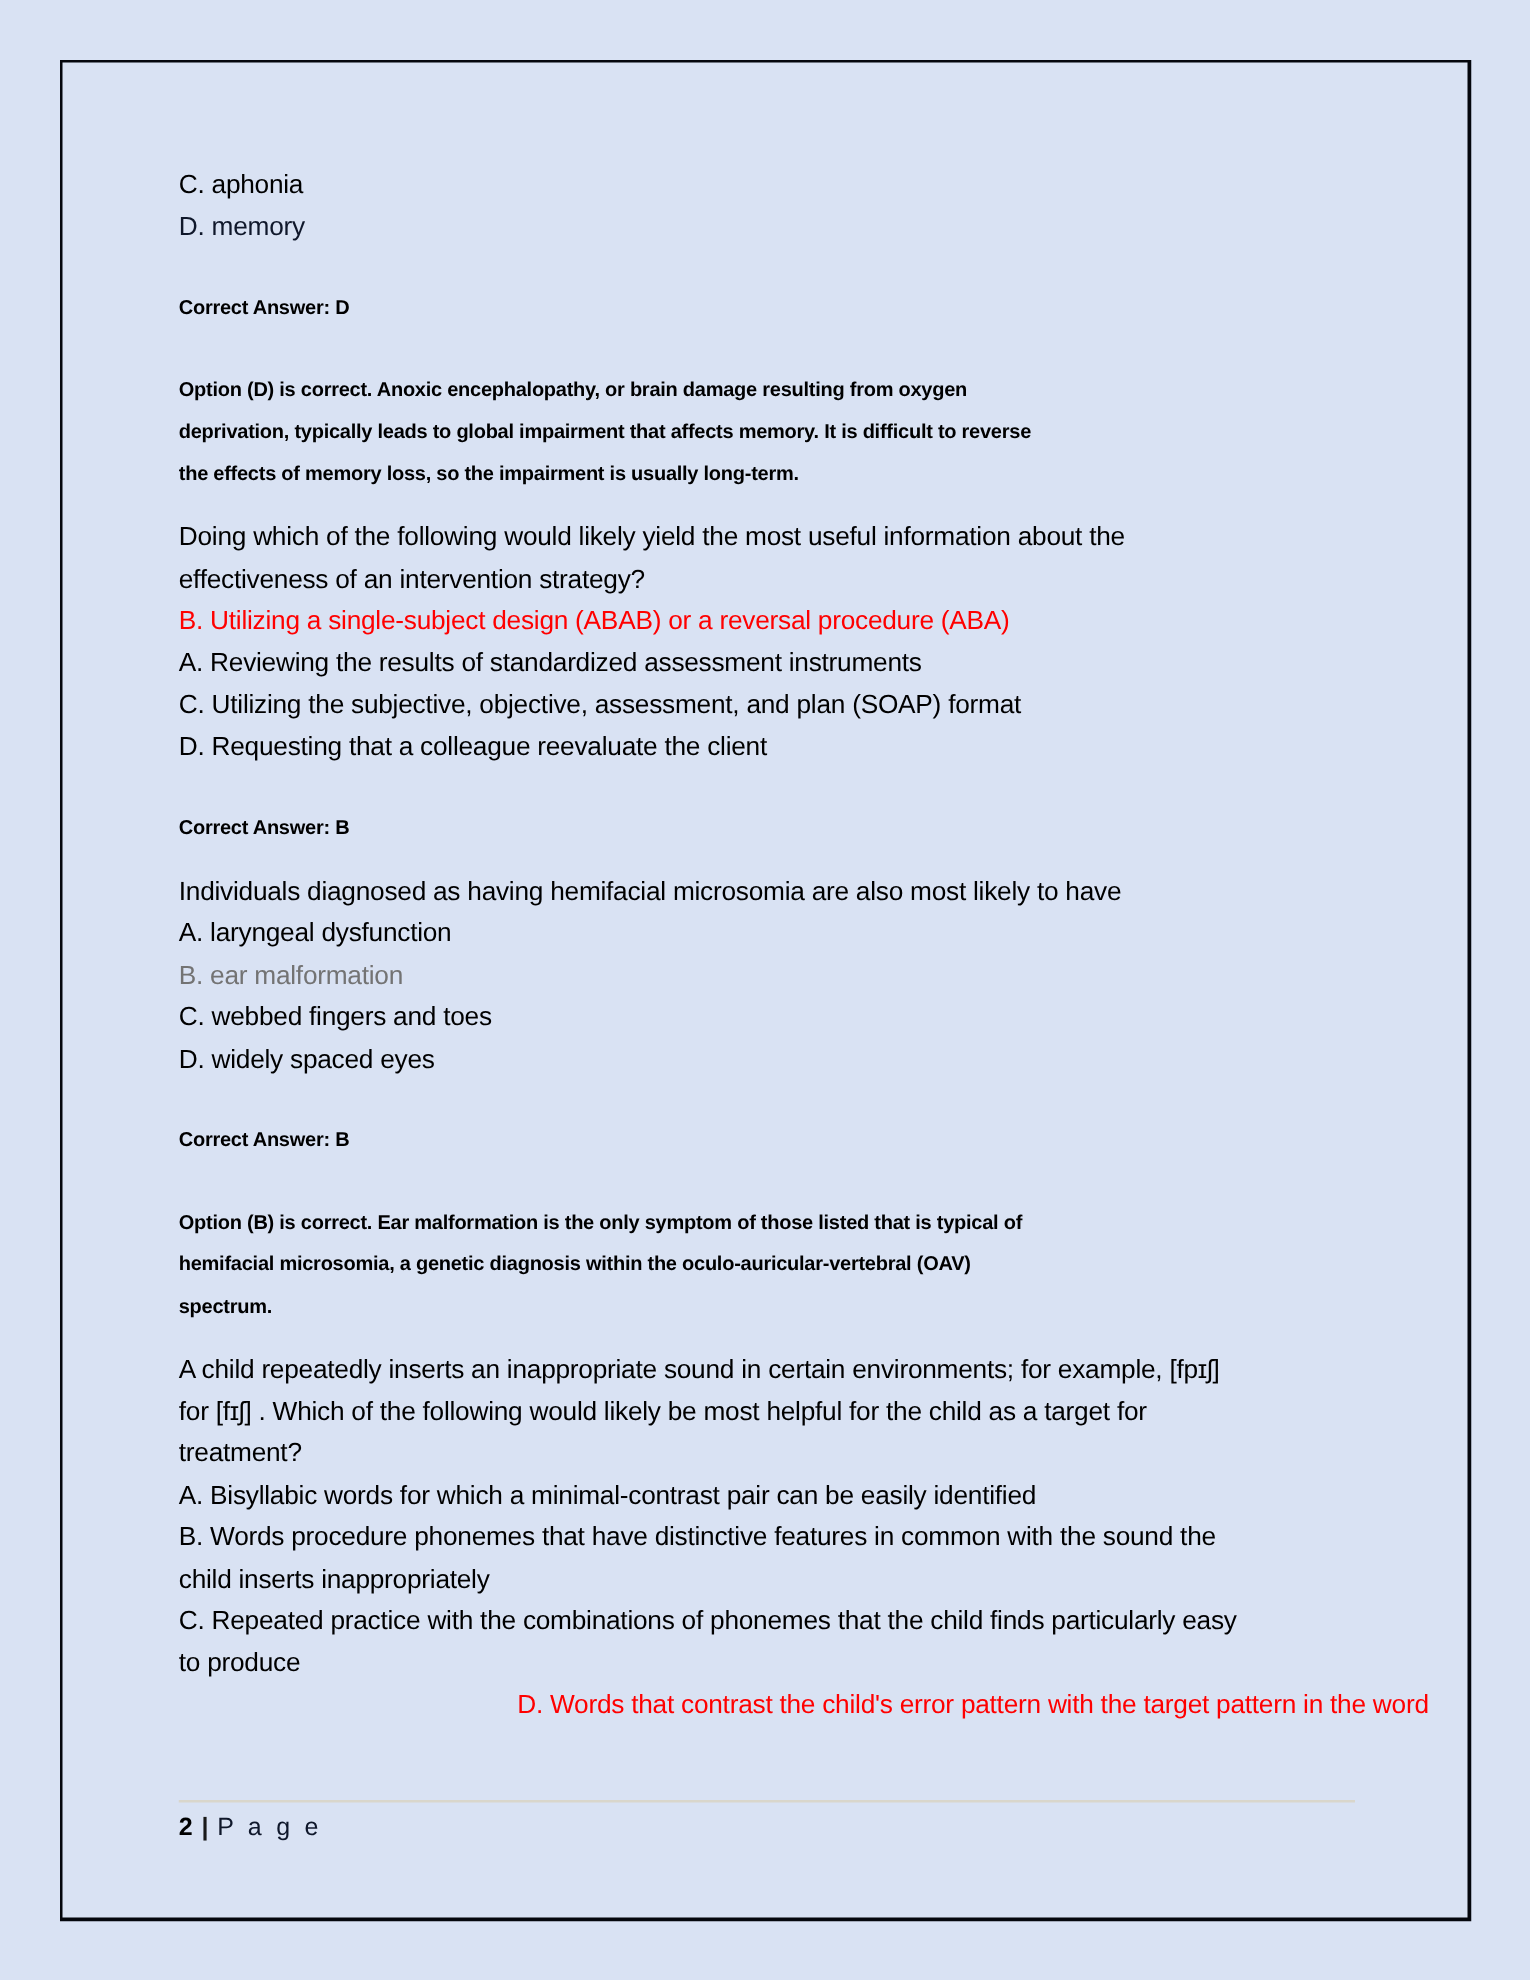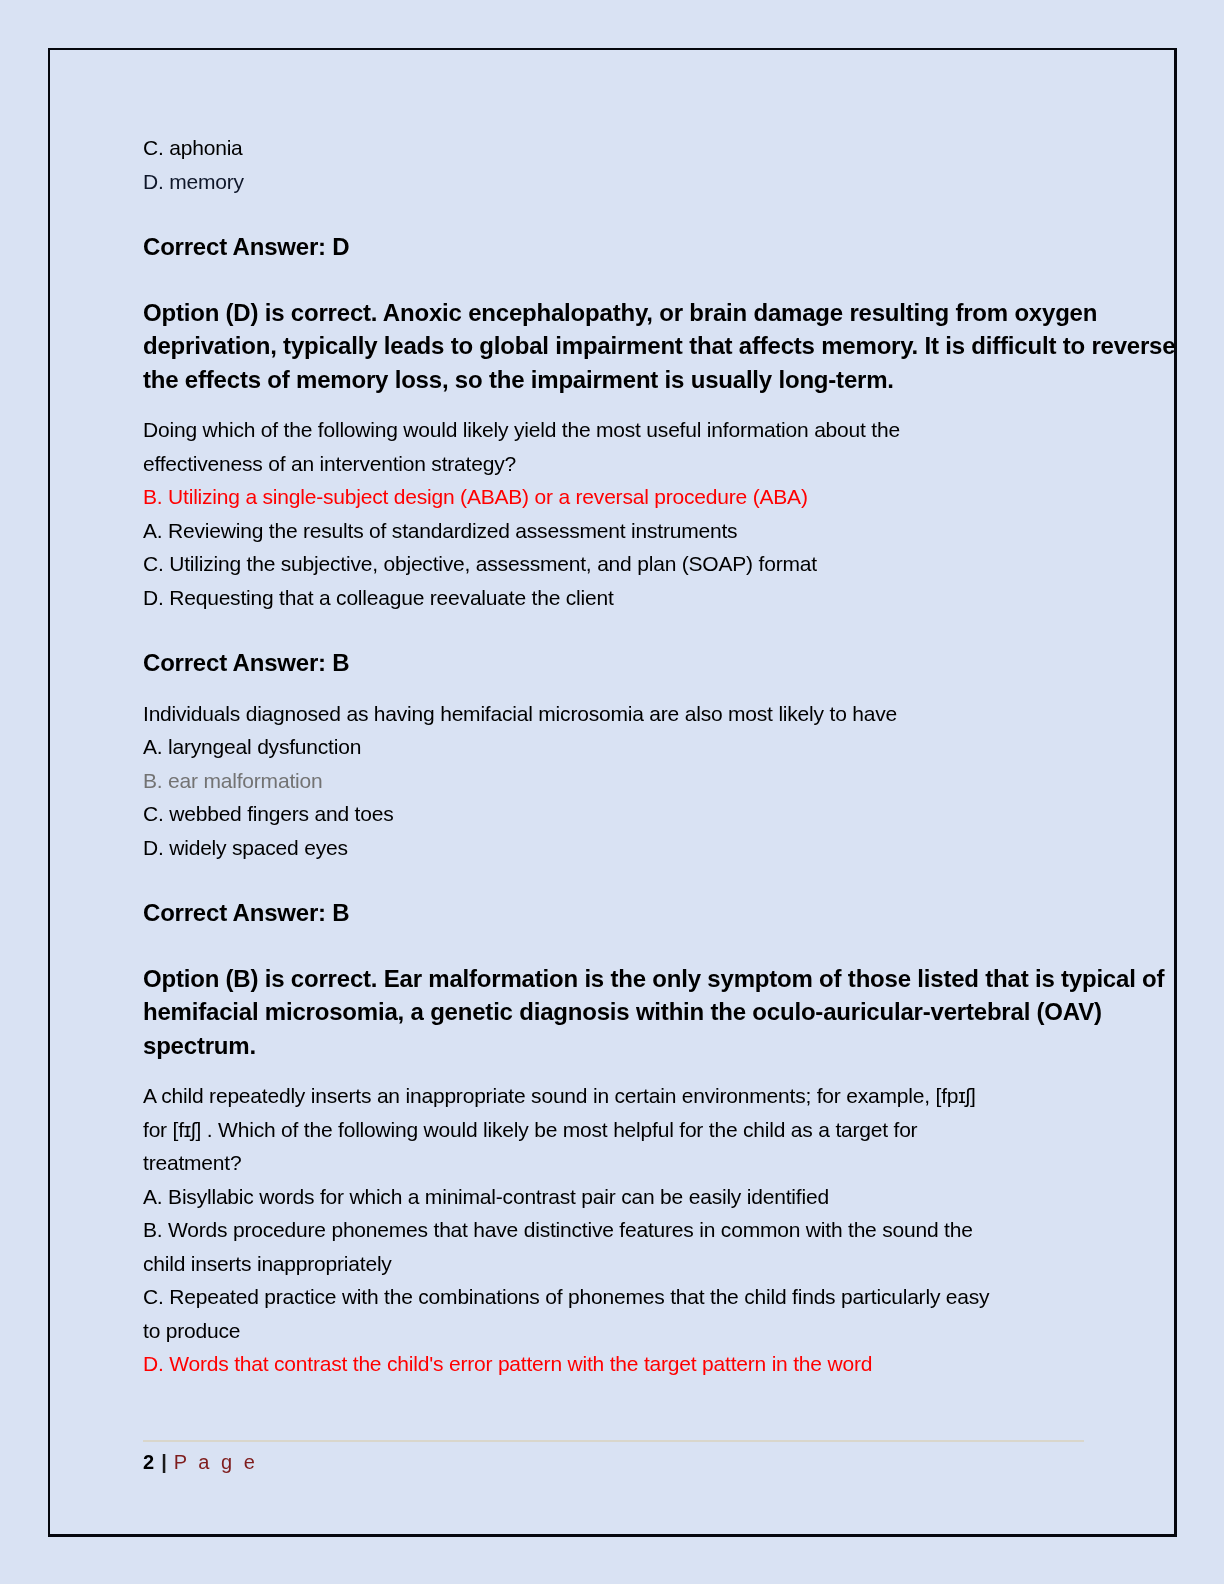--- a/index.html
+++ b/index.html
@@ -37,21 +37,21 @@
     margin: 0 0 17px 0;
   }
   .t {
     white-space: pre;
     font-size: 21px;
     line-height: 33.5px;
     letter-spacing: -0.2px;
   }
   .bold .t {
     font-weight: bold;
-    font-size: 24px;
+    font-size: 16px;
     letter-spacing: -0.2px;
     margin-top: 32px;
   }
   .footer {
     position: absolute;
     left: 143px;
     top: 1440px;
     width: 941px;
   }
   .footer-rule {
@@ -67,21 +67,21 @@
     font-weight: bold;
     color: #000000;
     letter-spacing: 2px;
   }
   .fsep {
     color: #1a1a1a;
     font-weight: bold;
     margin: 0 7px 0 5px;
   }
   .flabel {
-    color: #7f1d1d;
+    color: #0f172a;
     letter-spacing: 3px;
   }
 </style>
 </head>
 <body>
 
 <div class="frame"></div>
 
 <div class="content">
 
@@ -127,21 +127,21 @@
 
   <section class="para">
     <div class="t">A child repeatedly inserts an inappropriate sound in certain environments; for example, [fpɪʃ]
 for [fɪʃ] . Which of the following would likely be most helpful for the child as a target for
 treatment?</div>
     <div class="t">A. Bisyllabic words for which a minimal-contrast pair can be easily identified</div>
     <div class="t">B. Words procedure phonemes that have distinctive features in common with the sound the
 child inserts inappropriately</div>
     <div class="t">C. Repeated practice with the combinations of phonemes that the child finds particularly easy
 to produce</div>
-    <div class="t" style="color: rgb(255, 0, 0);">D. Words that contrast the child's error pattern with the target pattern in the word</div>
+    <div class="t" style="color: rgb(255, 0, 0); text-align: right;">D. Words that contrast the child's error pattern with the target pattern in the word</div>
   </section>
 
 </div>
 
 <div class="footer">
   <div class="footer-rule"></div>
   <div class="footer-text">
     <span class="fnum">2</span><span class="fsep">|</span><span class="flabel">P a g e</span>
   </div>
 </div>

